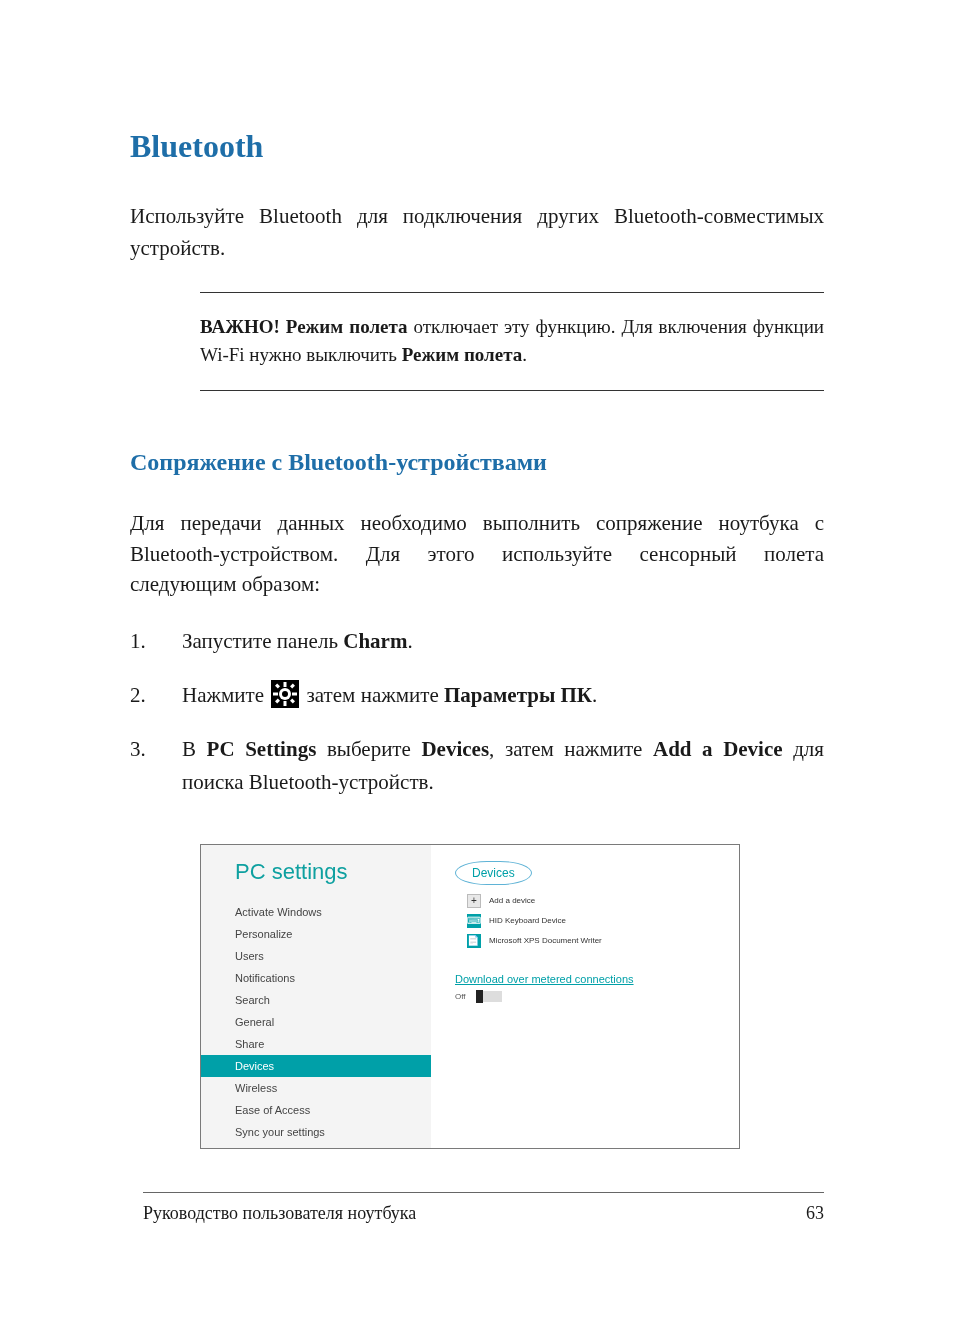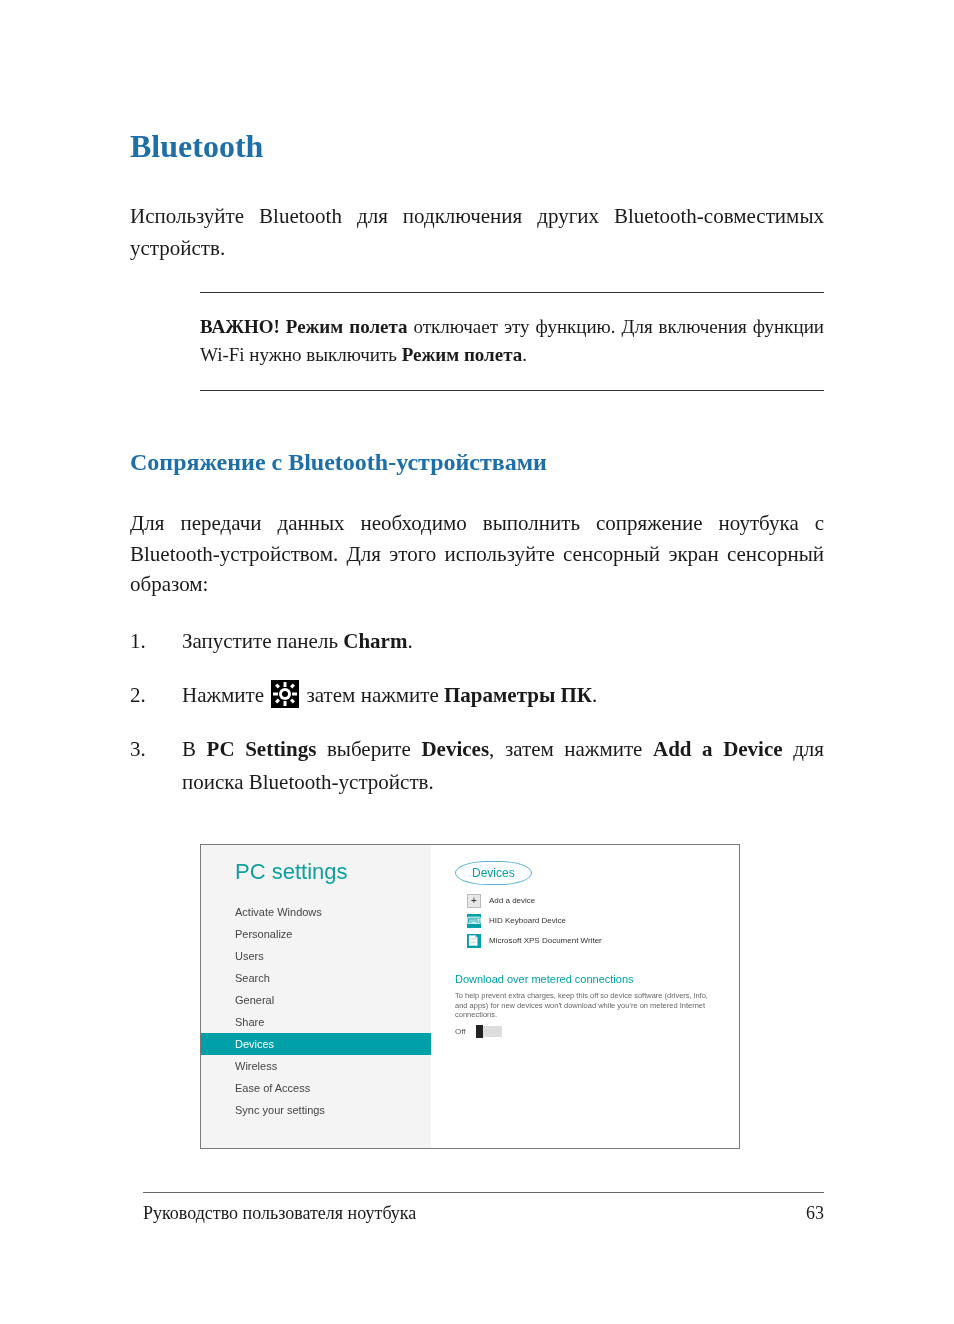--- a/index.html
+++ b/index.html
@@ -150,20 +150,21 @@
     display:inline-flex;
     align-items:center;justify-content:center;
     color:#fff;font-size:10px;
   }
   .ss-dev-icon.plus { background:#e8e8e8; color:#333; border:1px solid #bbb;}
   .ss-sub-title {
     color:#00a0a8;
     font-size:11px;
     margin-top:22px;
     margin-bottom:6px;
+    text-decoration:underline;
   }
   .ss-small {
     font-size:7.5px;
     line-height:1.3;
     color:#666;
     max-width:260px;
   }
   .ss-toggle-row {
     display:flex;align-items:center;gap:10px;margin-top:6px;font-size:8px;
   }
@@ -195,21 +196,21 @@
   <p class="intro">Используйте Bluetooth для подключения других Bluetooth-совместимых устройств.</p>
 
   <div class="note-box">
     <p>
       <span class="bold">ВАЖНО! Режим полета</span><span> отключает эту функцию. Для включения функции Wi-Fi нужно выключить </span><span class="bold">Режим полета</span><span>.</span>
     </p>
   </div>
 
   <h2 class="sub-heading">Сопряжение с Bluetooth-устройствами</h2>
 
-  <p class="body">Для передачи данных необходимо выполнить сопряжение ноутбука с Bluetooth-устройством. Для этого используйте сенсорный экран сенсорный образом:</p>
+  <p class="body">Для передачи данных необходимо выполнить сопряжение ноутбука с Bluetooth-устройством. Для этого используйте сенсорный полета следующим образом:</p>
 
   <ol class="steps">
     <li>
       <div class="step-body">
         <span>Запустите панель </span><span class="b">Charm</span><span>.</span>
       </div>
     </li>
     <li>
       <div class="step-body">
         <span>Нажмите </span><span class="gear-icon"><svg viewBox="0 0 28 28" width="28" height="28">
@@ -236,20 +237,21 @@
   </ol>
 
   <div class="screenshot-wrap">
     <div class="screenshot">
       <div class="ss-left">
         <div class="ss-title">PC settings</div>
         <ul class="ss-menu">
           <li>Activate Windows</li>
           <li>Personalize</li>
           <li>Users</li>
+          <li>Notifications</li>
           <li>Search</li>
           <li>General</li>
           <li>Share</li>
           <li class="sel">Devices</li>
           <li>Wireless</li>
           <li>Ease of Access</li>
           <li>Sync your settings</li>
         </ul>
       </div>
       <div class="ss-right">
@@ -262,21 +264,20 @@
         </div>
         <div class="ss-dev-row">
           <span class="ss-dev-icon">⌨</span>
           <span>HID Keyboard Device</span>
         </div>
         <div class="ss-dev-row">
           <span class="ss-dev-icon">📄</span>
           <span>Microsoft XPS Document Writer</span>
         </div>
         <div class="ss-sub-title">Download over metered connections</div>
-        <div class="ss-small">To help prevent extra charges, keep this off so device software (drivers, info, and apps) for new devices won't download while you're on metered Internet connections.</div>
         <div class="ss-toggle-row">
           <span>Off</span>
           <span class="ss-toggle"></span>
         </div>
       </div>
     </div>
   </div>
 </div>
 
 <div class="footer">

